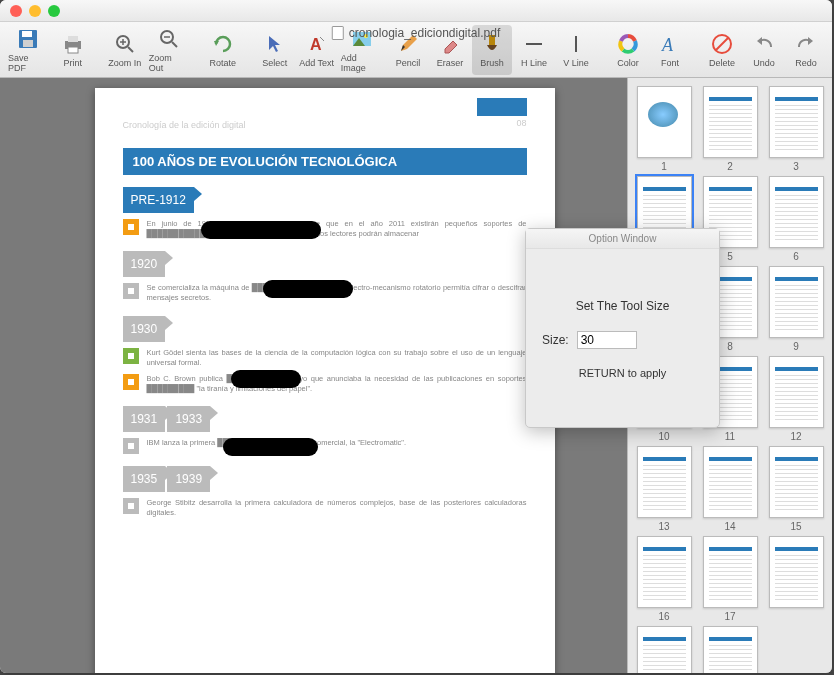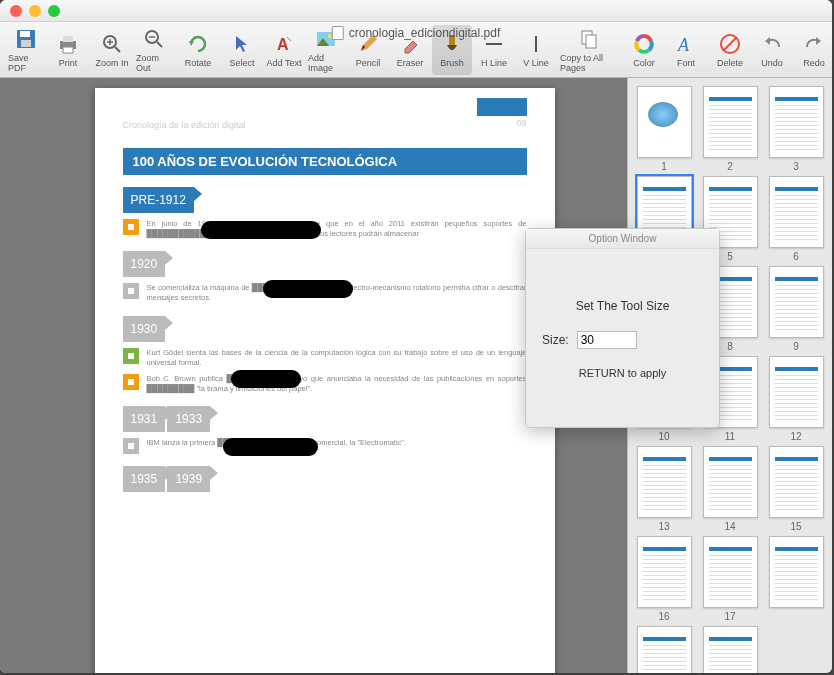--- a/index.html
+++ b/index.html
@@ -186,29 +186,20 @@
         <span>H Line</span>
       </div>
     <div class="tbtn">
         <span class="ic">
           <svg width="22" height="22">
             <line x1="11" y1="3" x2="11" y2="19" stroke="#555" stroke-width="2"></line>
           </svg>
         </span>
         <span>V Line</span>
       </div>
-    <div class="tbtn" style="min-width:62px">
-        <span class="ic">
-          <svg width="22" height="22">
-            <rect x="4" y="3" width="10" height="13" fill="#fff" stroke="#888"></rect>
-            <rect x="8" y="7" width="10" height="13" fill="#fff" stroke="#888"></rect>
-          </svg>
-        </span>
-        <span>Copy to All Pages</span>
-      </div>
     <div class="sep"></div>
     <div class="tbtn">
         <span class="ic">
           <svg width="22" height="22">
             <circle cx="11" cy="11" r="8" fill="none" stroke-width="4"></circle>
             <path d="M11 3 A8 8 0 0 1 18 8" stroke="#e74c3c" stroke-width="4" fill="none"></path>
             <path d="M18 8 A8 8 0 0 1 16 17" stroke="#3498db" stroke-width="4" fill="none"></path>
             <path d="M16 17 A8 8 0 0 1 6 17" stroke="#2ecc71" stroke-width="4" fill="none"></path>
             <path d="M6 17 A8 8 0 0 1 4 8" stroke="#f1c40f" stroke-width="4" fill="none"></path>
             <path d="M4 8 A8 8 0 0 1 11 3" stroke="#9b59b6" stroke-width="4" fill="none"></path>
@@ -310,20 +301,26 @@
             </div>
             <div class="etxt">IBM lanza la primera ████████████ eléctrica comercial, la "Electromatic".</div>
           </div>
         <div style="position:relative">
             <div class="redact" style="top:-16px;left:100px;width:95px"></div>
           </div>
 
         <div class="year-tag">1935</div>
 
         <div class="year-tag">1939</div>
+        <div class="entry">
+            <div class="bullet gy">
+              <div class="bullet-inner"></div>
+            </div>
+            <div class="etxt">George Stibitz desarrolla la primera calculadora de números complejos, base de las posteriores calculadoras digitales.</div>
+          </div>
       </div>
     </div>
 
     <div class="thumbs">
       <div class="thumb-grid" id="thumb-grid">
           <div class="thumb-cell">
             <div class="thumb">
               <div style="position:absolute;top:15px;left:10px;width:30px;height:25px;background:radial-gradient(#8cf,#48a);border-radius:50%"></div>
             </div>
             <div class="thumb-lbl">1</div>

